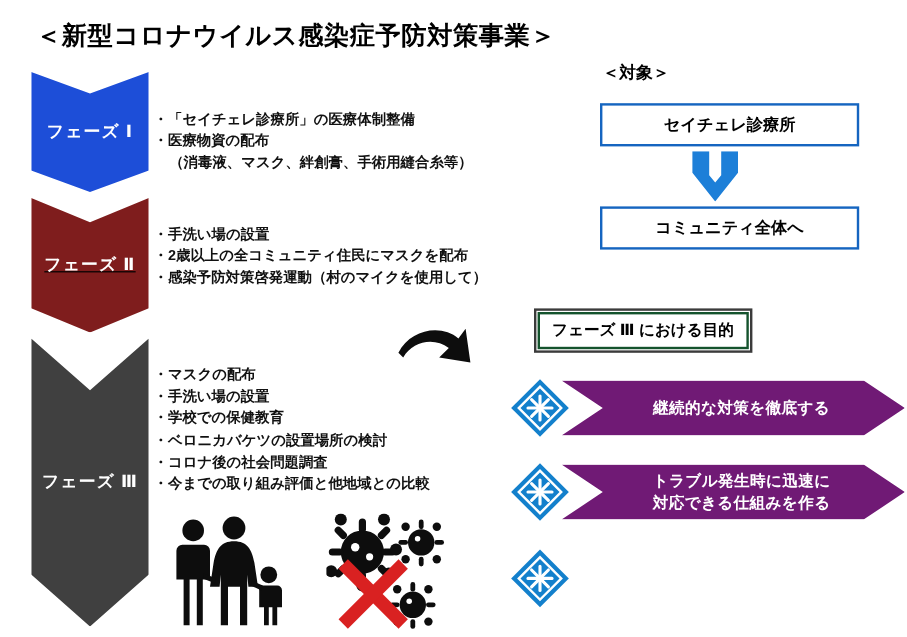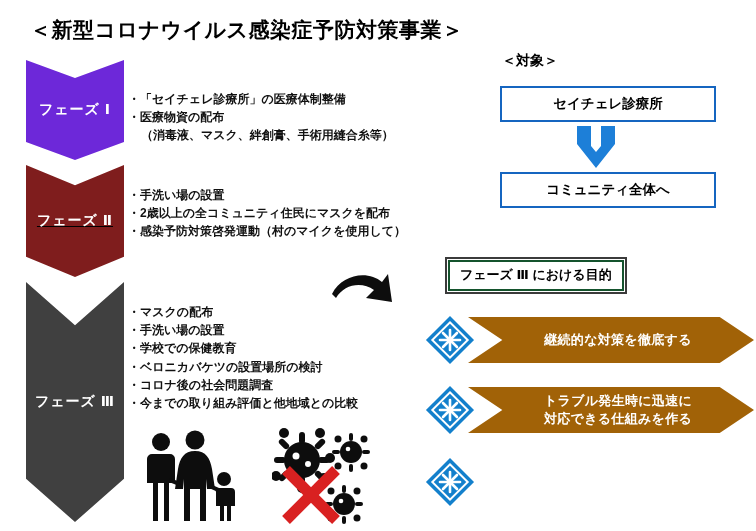--- a/index.html
+++ b/index.html
@@ -160,21 +160,21 @@
     top: 4px;
     width: 52px;
     height: 52px;
   }
   .goal-arrow {
     position: absolute;
     left: 44px;
     top: 7px;
     width: 286px;
     height: 46px;
-    background: #a16207;
+    background: #701a75;
     -webkit-clip-path: polygon(0% 0%, 88% 0%, 100% 50%, 88% 100%, 0% 100%, 12% 50%);
     clip-path: polygon(0% 0%, 88% 0%, 100% 50%, 88% 100%, 0% 100%, 12% 50%);
     display: flex;
     align-items: center;
     justify-content: center;
   }
   .goal-text {
     color: #ffffff;
     font-size: 13px;
     font-weight: bold;
@@ -184,21 +184,21 @@
     padding-left: 14px;
     white-space: nowrap;
   }
   .goal-text .line { display: block; }
 </style>
 </head>
 <body>
 
 <div class="page-title">＜新型コロナウイルス感染症予防対策事業＞</div>
 
-<div class="phase-chevron" id="phase-1" style="background: #6d28d9;">
+<div class="phase-chevron" id="phase-1" style="background: #1d4ed8;">
   <span class="phase-label">フェーズ Ⅰ</span>
 </div>
 <div class="phase-chevron" id="phase-2" style="background: #7f1d1d; text-decoration: underline;">
   <span class="phase-label">フェーズ Ⅱ</span>
 </div>
 <div class="phase-chevron" id="phase-3" style="background: #404040;">
   <span class="phase-label">フェーズ Ⅲ</span>
 </div>
 
 <div class="phase-body" id="phase-1-body">

